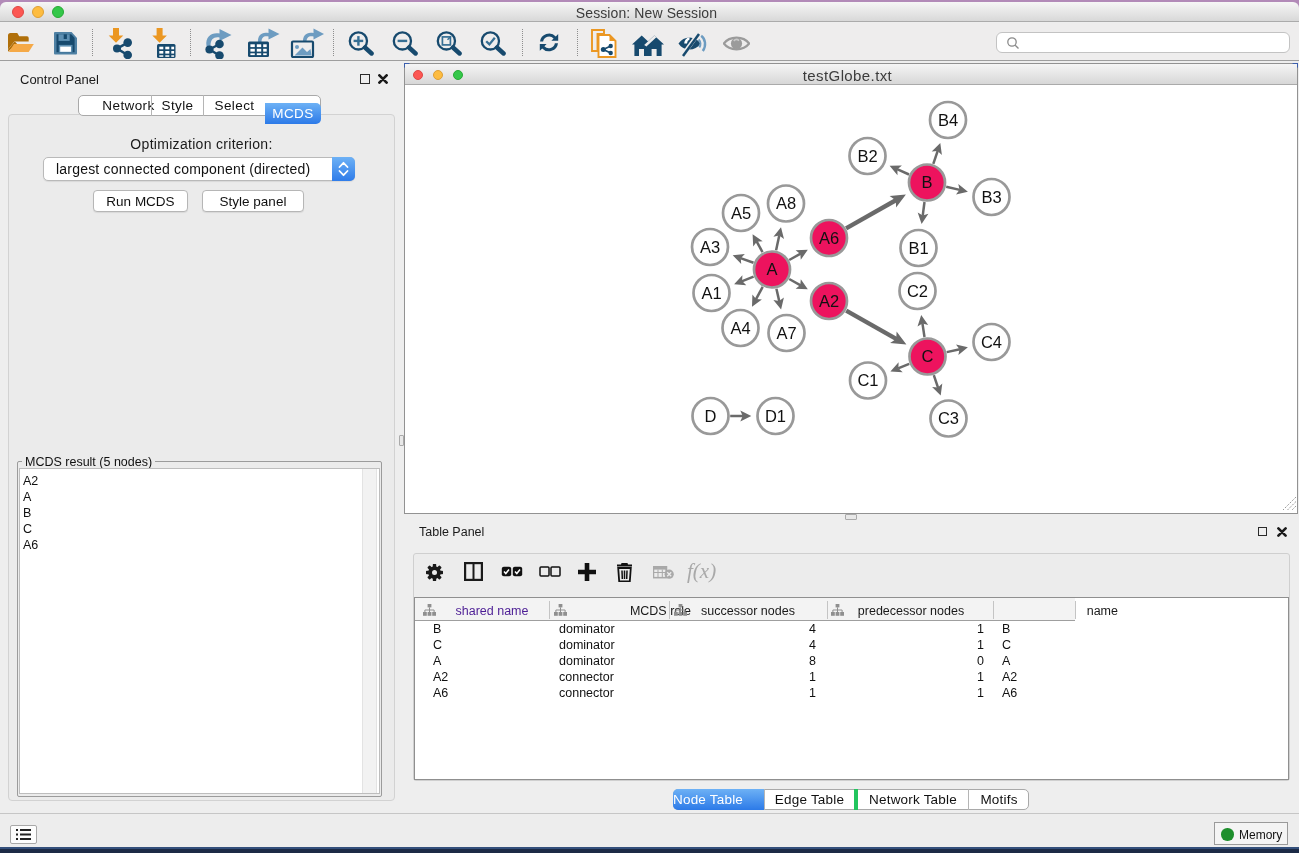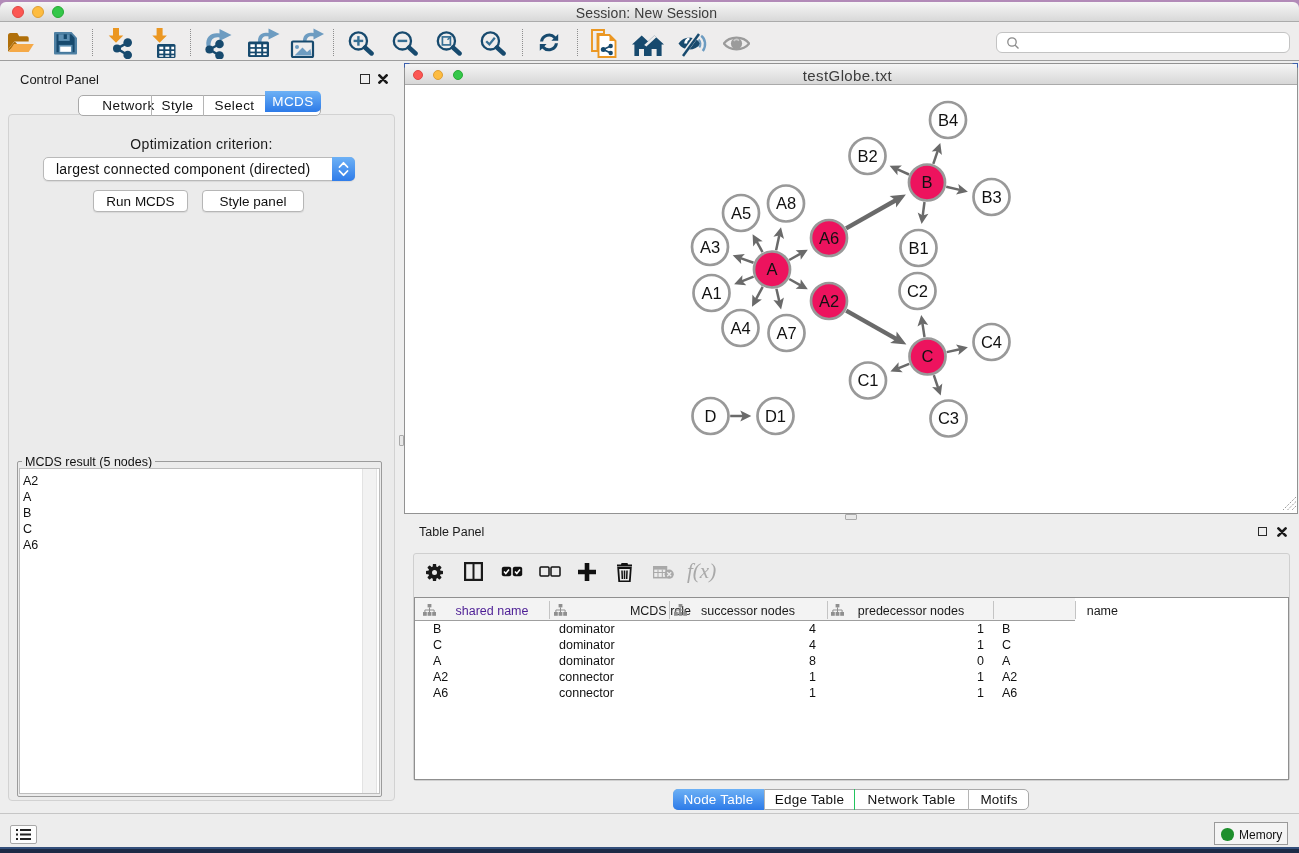--- a/index.html
+++ b/index.html
@@ -155,21 +155,21 @@
 <svg class="abs" style="left:378px;top:74px" width="10" height="10" viewBox="0 0 10 10">
     <path d="M1.4 1.4 L8.6 8.6 M8.6 1.4 L1.4 8.6" stroke="#1a1a1a" stroke-width="2.7" stroke-linecap="round"></path>
   </svg>
 
 <div class="abs" style="left:8px;top:114px;width:387px;height:687px;background:#ebebeb;border:1px solid #d2d2d2;border-radius:4px"></div>
 
 <div class="abs" style="left:78px;top:95px;width:243px;height:21px;background:#ffffff;border:1px solid #a9a9a9;border-radius:5px"></div>
 <div class="abs" style="left:92px;top:95px;width:73px;height:21px;font-size:13.5px;letter-spacing:0.4px;color:#111;text-align:center;line-height:21px">Network</div>
 <div class="abs" style="left:151px;top:95px;width:52px;height:21px;border-left:1px solid #b5b5b5;font-size:13.5px;letter-spacing:0.4px;color:#111;text-align:center;line-height:21px">Style</div>
 <div class="abs" style="left:203px;top:95px;width:62px;height:21px;border-left:1px solid #b5b5b5;font-size:13.5px;letter-spacing:0.4px;color:#111;text-align:center;line-height:21px">Select</div>
-<div class="abs" style="left:265px;top:91px;width:56px;height:21px;background:linear-gradient(#6db1f5,#2c7ae8);border-radius:0 5px 5px 0;font-size:13.5px;letter-spacing:0.4px;color:#fff;text-align:center;line-height:21px">MCDS</div>
+<div class="abs" style="left:265px;top:103px;width:56px;height:21px;background:linear-gradient(#6db1f5,#2c7ae8);border-radius:0 5px 5px 0;font-size:13.5px;letter-spacing:0.4px;color:#fff;text-align:center;line-height:21px">MCDS</div>
 
 <div class="abs" style="left:8px;top:136px;width:387px;text-align:center;font-size:14px;letter-spacing:0.3px;color:#1a1a1a">Optimization criterion:</div>
 
 <div class="abs" style="left:43px;top:157px;width:312px;height:24px;background:#ffffff;border:1px solid #b9b9b9;border-radius:5px;box-shadow:0 1px 1px rgba(0,0,0,.08)"></div>
 <div class="abs" style="left:56px;top:161px;font-size:14px;letter-spacing:0.2px;color:#111">largest connected component (directed)</div>
 <div class="abs" style="left:332px;top:157px;width:23px;height:24px;background:linear-gradient(#6db1f5,#2f7ce9);border-radius:0 5px 5px 0"></div>
 <svg class="abs" style="left:337px;top:161px" width="13" height="16" viewBox="0 0 13 16">
     <path d="M2.5 6 L6.5 1.8 L10.5 6" fill="none" stroke="#fff" stroke-width="1.8" stroke-linecap="round" stroke-linejoin="round"></path>
     <path d="M2.5 10 L6.5 14.2 L10.5 10" fill="none" stroke="#fff" stroke-width="1.8" stroke-linecap="round" stroke-linejoin="round"></path>
   </svg>
@@ -431,23 +431,23 @@
 <div class="abs" style="left:716px;top:670px;width:100px;text-align:right;font-size:12.5px;color:#111">1</div>
 <div class="abs" style="left:884px;top:670px;width:100px;text-align:right;font-size:12.5px;color:#111">1</div>
 <div class="abs" style="left:1002px;top:670px;font-size:12.5px;color:#111">A2</div>
 <div class="abs" style="left:433px;top:686px;font-size:12.5px;color:#111">A6</div>
 <div class="abs" style="left:559px;top:686px;font-size:12.5px;color:#111">connector</div>
 <div class="abs" style="left:716px;top:686px;width:100px;text-align:right;font-size:12.5px;color:#111">1</div>
 <div class="abs" style="left:884px;top:686px;width:100px;text-align:right;font-size:12.5px;color:#111">1</div>
 <div class="abs" style="left:1002px;top:686px;font-size:12.5px;color:#111">A6</div>
 
 <div class="abs" style="left:673px;top:789px;width:356px;height:21px;background:#ffffff;border:1px solid #a9a9a9;border-radius:5px"></div>
-<div class="abs" style="left:673px;top:789px;width:91px;height:21px;background:linear-gradient(#6db1f5,#2c7ae8);border-radius:5px 0 0 5px;font-size:13.5px;letter-spacing:0.2px;color:#fff;text-align:center;line-height:21px">Node Table</div>
+<div class="abs" style="left:673px;top:789px;width:91px;height:21px;background:linear-gradient(#6db1f5,#2c7ae8);border-radius:5px 0 0 5px;font-size:13.5px;letter-spacing:0.2px;color:#fff;text-align:left;line-height:21px">Node Table</div>
 <div class="abs" style="left:764px;top:789px;width:90px;height:21px;border-left:1px solid #b5b5b5;font-size:13.5px;letter-spacing:0.2px;color:#111;text-align:center;line-height:21px">Edge Table</div>
-<div class="abs" style="left:854px;top:789px;width:114px;height:21px;border-left:1px solid #22c55e;font-size:13.5px;letter-spacing:0.2px;color:#111;text-align:center;line-height:21px">Network Table</div>
+<div class="abs" style="left:854px;top:789px;width:114px;height:21px;border-left:4px solid #22c55e;font-size:13.5px;letter-spacing:0.2px;color:#111;text-align:center;line-height:21px">Network Table</div>
 <div class="abs" style="left:968px;top:789px;width:61px;height:21px;border-left:1px solid #b5b5b5;font-size:13.5px;letter-spacing:0.2px;color:#111;text-align:center;line-height:21px">Motifs</div>
 
 <div class="abs" style="left:0;top:813px;width:1299px;height:34px;background:#ededed;border-top:1px solid #c6c6c6"></div>
 <div class="abs" style="left:10px;top:825px;width:27px;height:19px;background:#fdfdfd;border:1px solid #a8a8a8;border-radius:2px"></div>
 <svg class="abs" style="left:16px;top:829px" width="15" height="11" viewBox="0 0 15 11">
     <g fill="#222">
       <rect x="0" y="0" width="2" height="2"></rect>
       <rect x="4" y="0" width="11" height="2"></rect>
       <rect x="0" y="4.5" width="2" height="2"></rect>
       <rect x="4" y="4.5" width="11" height="2"></rect>

